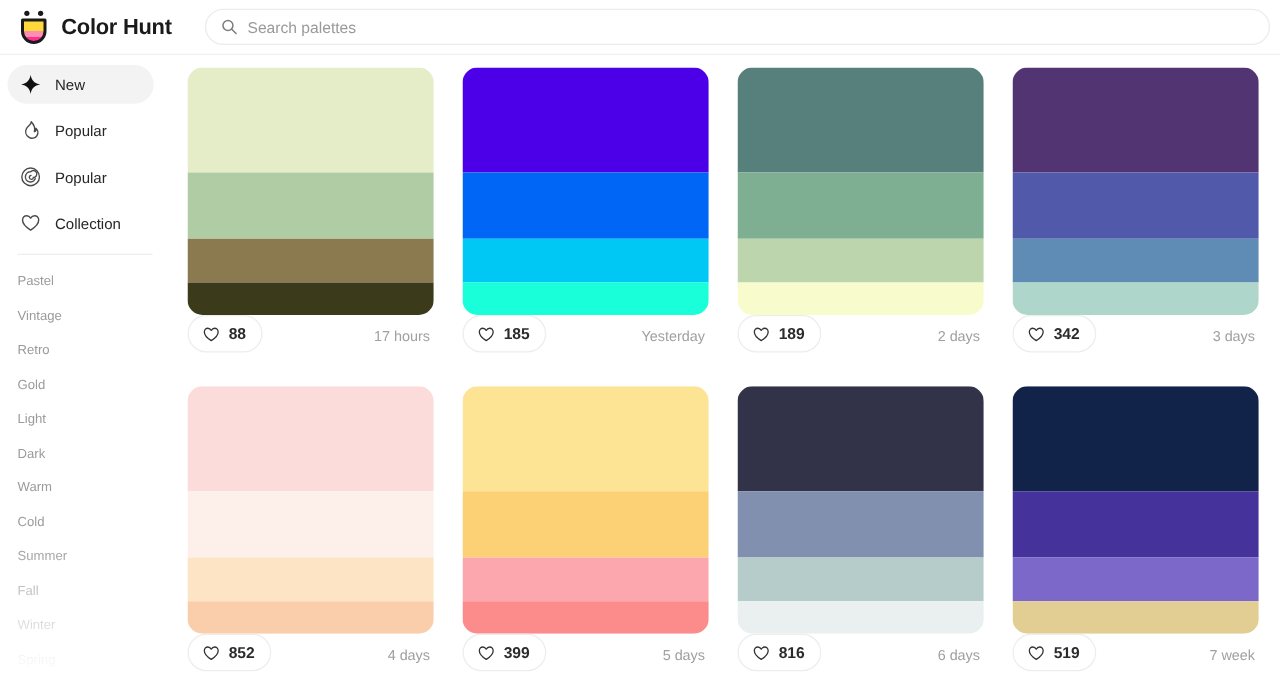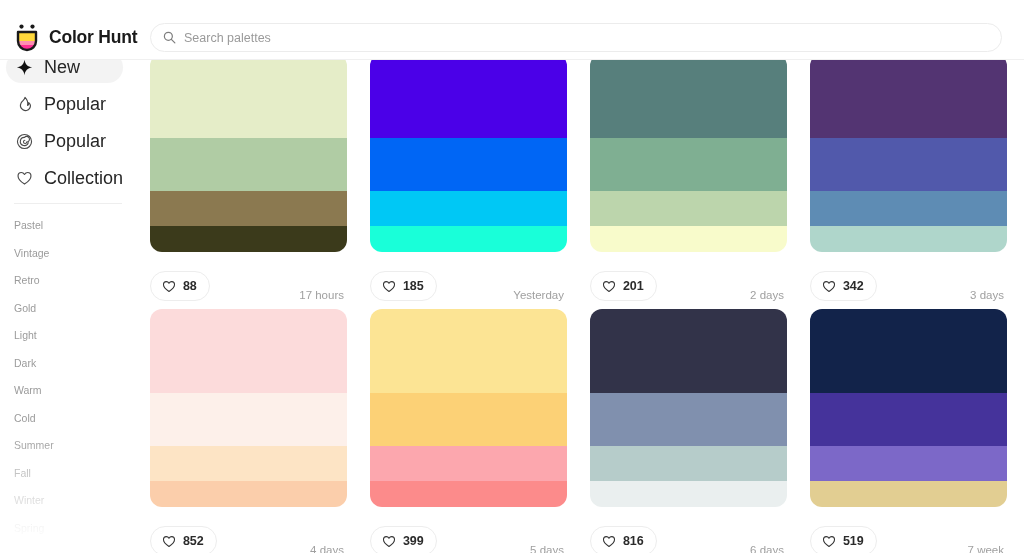--- a/index.html
+++ b/index.html
@@ -21,21 +21,20 @@
   #header {
     position: absolute;
     top: 0; left: 0;
     width: 1024px;
     height: 44px;
     display: flex;
     align-items: center;
     background: #ffffff;
     border-bottom: 1px solid #f0f0f0;
     z-index: 10;
-    margin-top: 16px;
   }
 
   #brand {
     display: flex;
     align-items: center;
     gap: 9px;
     padding-left: 14px;
     width: 150px;
     flex: none;
   }
@@ -45,21 +44,21 @@
   #brand-name {
     font-size: 17.5px;
     font-weight: bold;
     letter-spacing: -0.2px;
     color: #1a1a1a;
     white-space: nowrap;
   }
 
   #search-wrap {
     position: absolute;
-    left: 150px;
+    left: 164px;
     top: 7px;
     width: 852px;
     height: 29px;
   }
 
   #search-box {
     width: 100%;
     height: 100%;
     border: 1px solid #ececec;
     border-radius: 15px;
@@ -104,21 +103,21 @@
     padding-left: 10px;
     border-radius: 16px;
     cursor: pointer;
     color: #262626;
   }
   .nav-item.active { background: #f3f3f3; }
 
   .nav-icon { width: 17px; height: 17px; flex: none; display:block; }
 
   .nav-label {
-    font-size: 18px;
+    font-size: 12px;
     color: #262626;
     white-space: nowrap;
   }
 
   #nav-divider {
     height: 1px;
     background: #eeeeee;
     margin: 9px 18px 4px 14px;
   }
 
@@ -165,21 +164,21 @@
 
   .band { width: 100%; }
   .band-1 { height: 42.4%; }
   .band-2 { height: 26.8%; }
   .band-3 { height: 17.7%; }
   .band-4 { height: 13.1%; }
 
   .card-footer {
     height: 49px;
     display: flex;
-    align-items: flex-end;
+    align-items: flex-start;
     justify-content: space-between;
     padding: 0 2px 0 0;
   }
 
   .like-btn {
     display: flex;
     align-items: center;
     gap: 7px;
     height: 30px;
     padding: 0 12px 0 11px;
@@ -344,21 +343,21 @@
           <div class="band band-1" style="background: rgb(87, 127, 124);"></div>
           <div class="band band-2" style="background: rgb(127, 175, 146);"></div>
           <div class="band band-3" style="background: rgb(188, 213, 172);"></div>
           <div class="band band-4" style="background: rgb(248, 251, 203);"></div>
         </div>
         <div class="card-footer">
           <div class="like-btn">
             <svg class="heart-icon" viewBox="0 0 20 18">
               <path d="M10 16.2 C10 16.2 2.1 11.3 2.1 6.3 C2.1 3.8 4.0 2.0 6.1 2.0 C7.9 2.0 9.3 3.2 10 4.5 C10.7 3.2 12.1 2.0 13.9 2.0 C16.0 2.0 17.9 3.8 17.9 6.3 C17.9 11.3 10 16.2 10 16.2 Z" fill="none" stroke="#333" stroke-width="1.5" stroke-linejoin="round"></path>
             </svg>
-            <span class="like-count">201</span>
+            <span class="like-count">189</span>
           </div>
           <span class="time-label">2 days</span>
         </div>
       </div>
       <div class="palette-card">
         <div class="swatch-stack">
           <div class="band band-1" style="background: rgb(83, 52, 114);"></div>
           <div class="band band-2" style="background: rgb(81, 89, 171);"></div>
           <div class="band band-3" style="background: rgb(94, 140, 180);"></div>
           <div class="band band-4" style="background: rgb(175, 214, 203);"></div>

